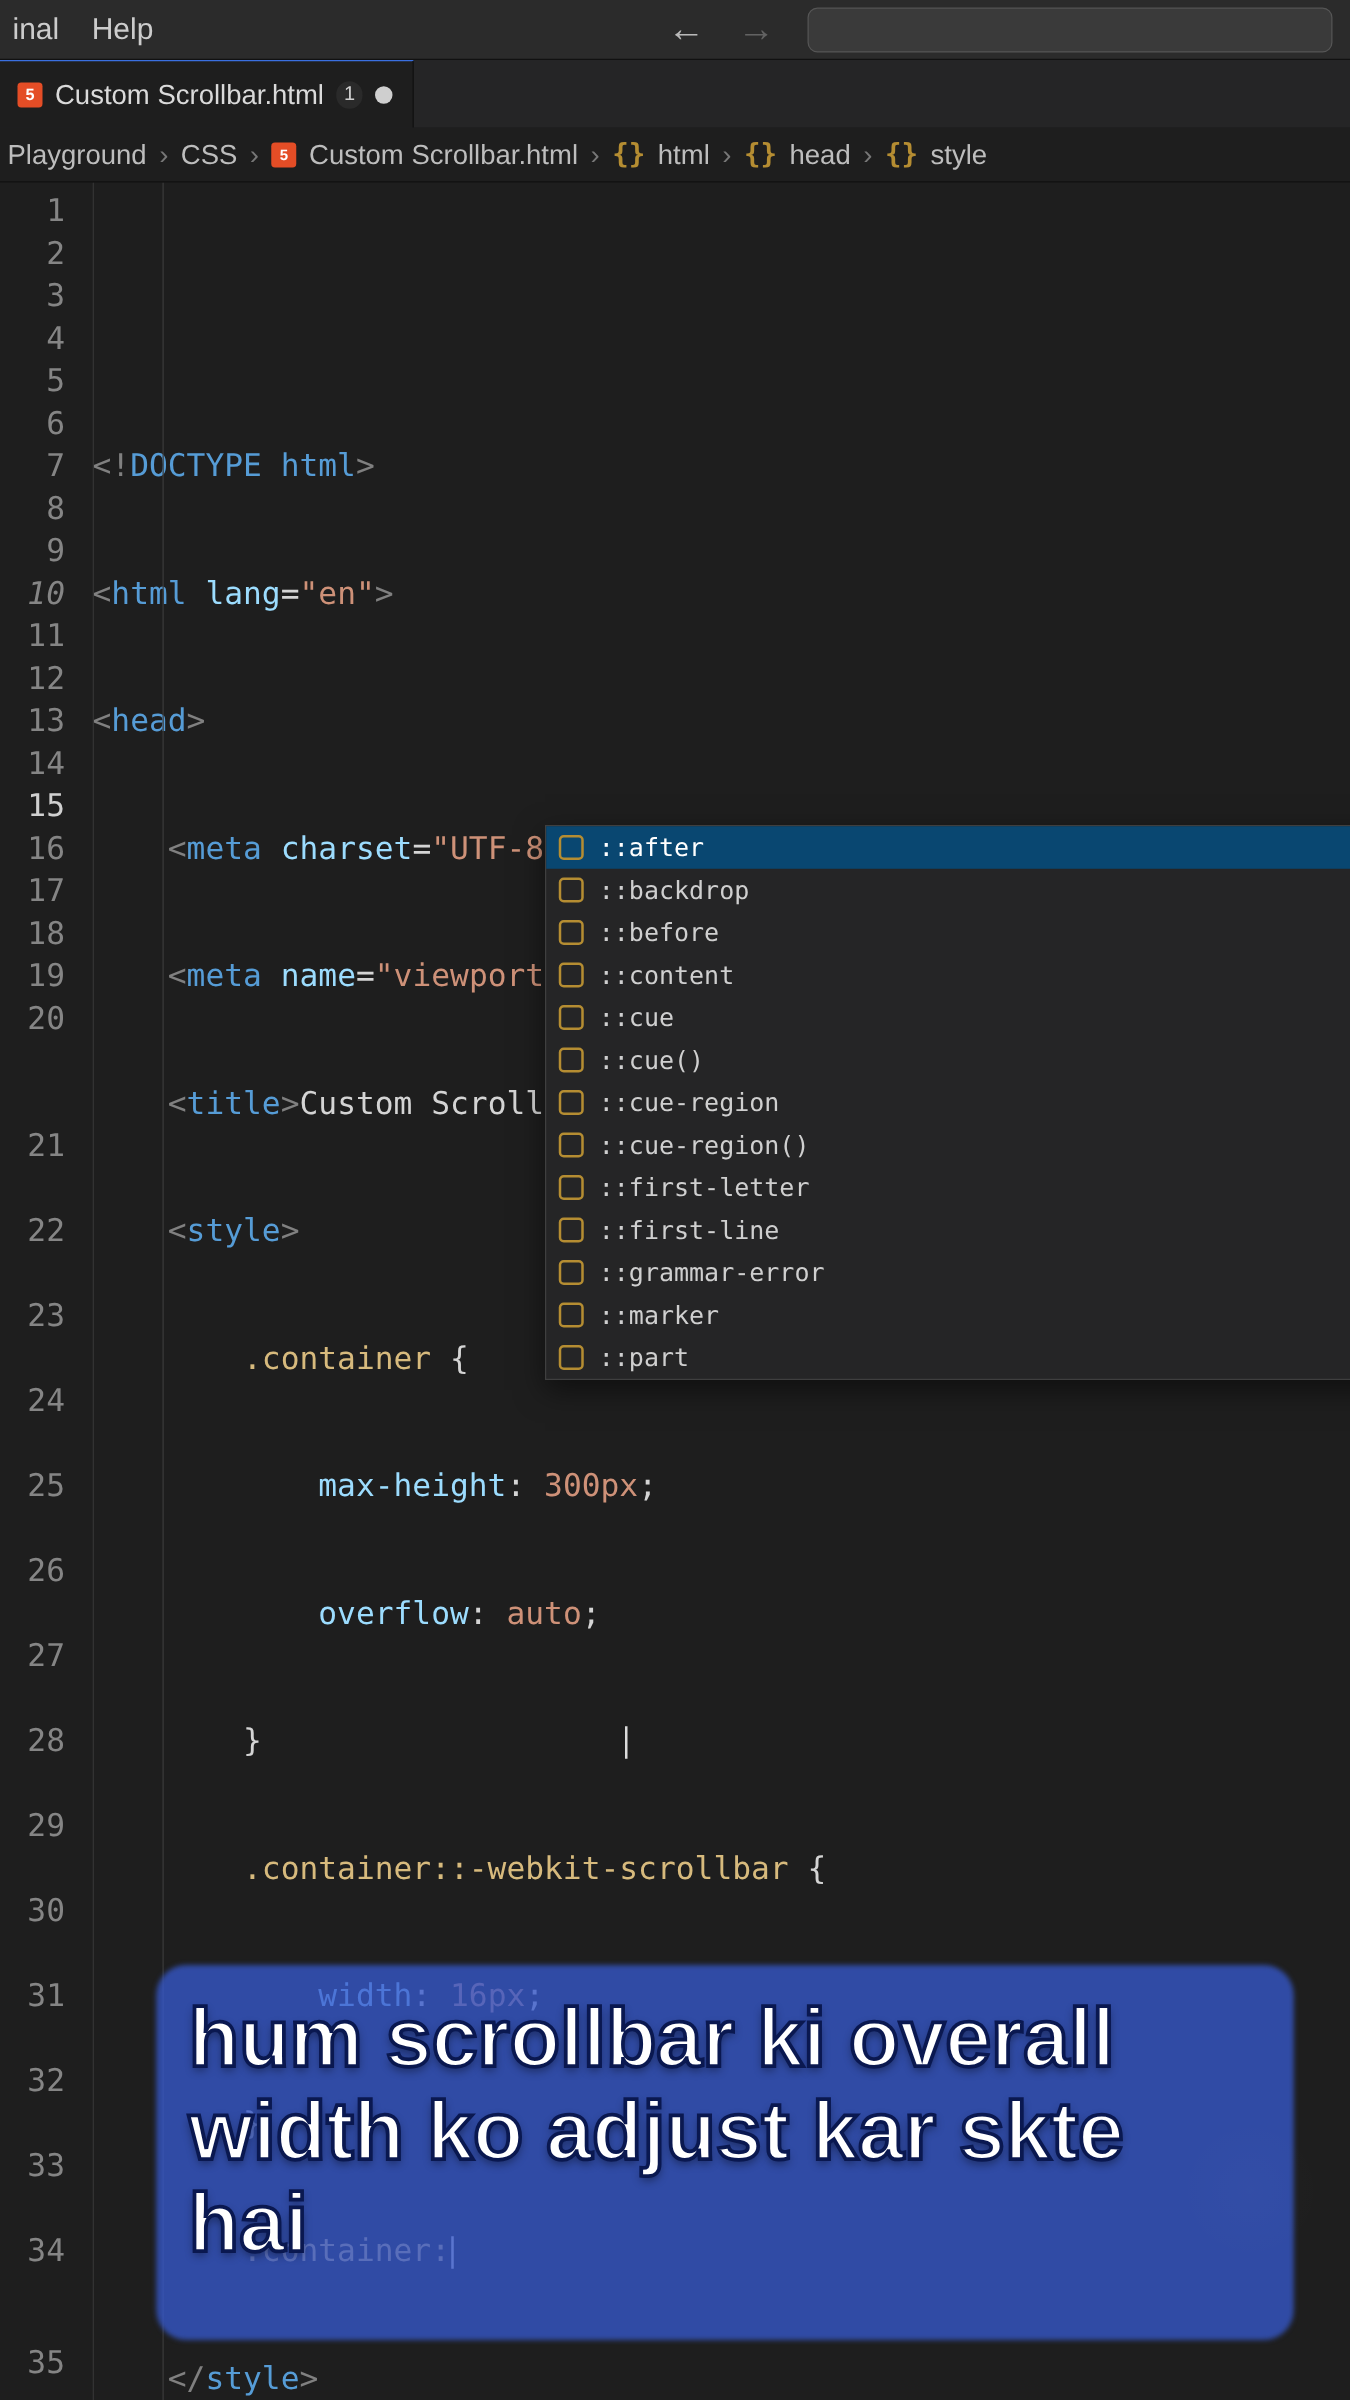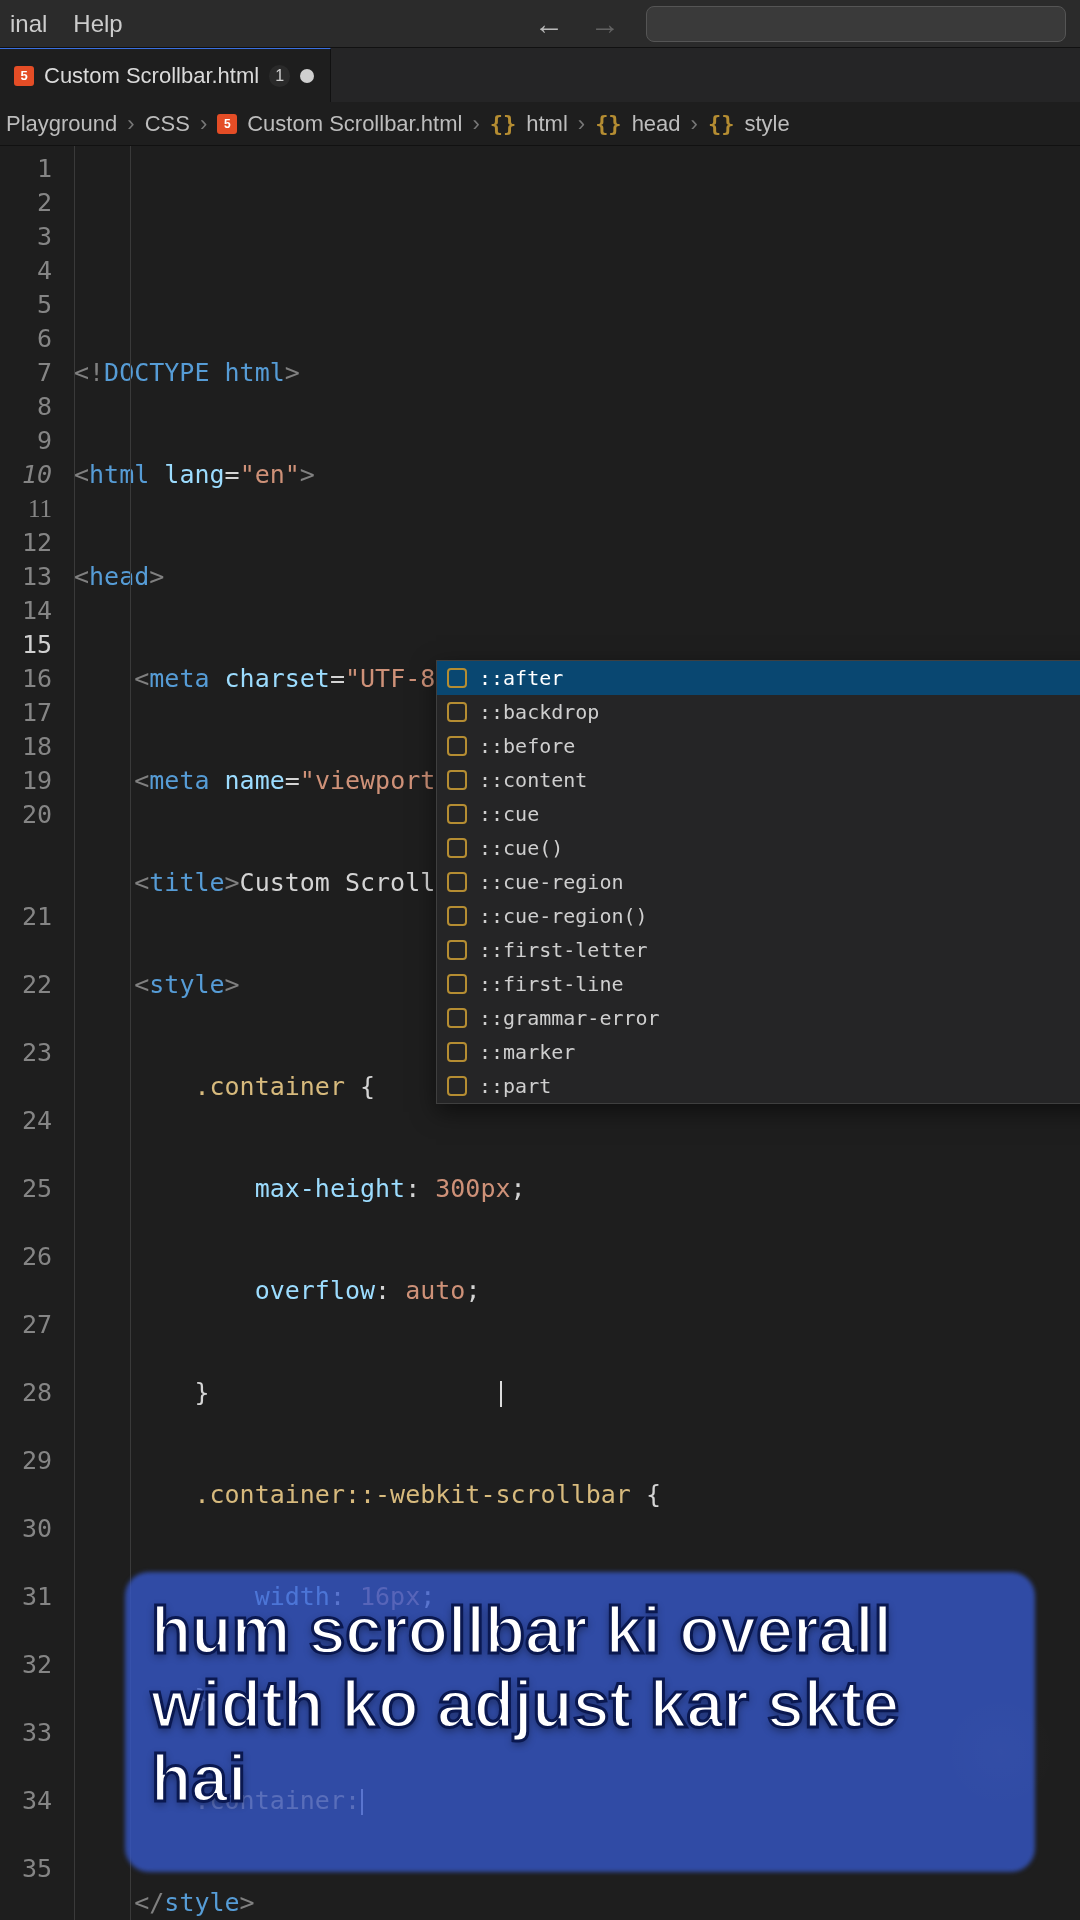--- a/index.html
+++ b/index.html
@@ -300,21 +300,21 @@
       <div style="height: 34px;">1</div>
       <div style="height: 34px;">2</div>
       <div style="height: 34px;">3</div>
       <div style="height: 34px;">4</div>
       <div style="height: 34px;">5</div>
       <div style="height: 34px;">6</div>
       <div style="height: 34px;">7</div>
       <div style="height: 34px;">8</div>
       <div style="height: 34px;">9</div>
       <div style="height: 34px; font-style: italic;">10</div>
-      <div style="height: 34px; font-family: Liberation Serif, serif;">11</div>
+      <div style="height: 34px;">11</div>
       <div style="height: 34px;">12</div>
       <div style="height: 34px;">13</div>
       <div style="height: 34px;">14</div>
       <div class="ln-active" style="height: 34px;">15</div>
       <div style="height: 34px;">16</div>
       <div style="height: 34px;">17</div>
       <div style="height: 34px;">18</div>
       <div style="height: 34px;">19</div>
       <div style="height: 102px;">20</div>
       <div style="height: 68px;">21</div>
@@ -324,21 +324,21 @@
       <div style="height: 68px;">25</div>
       <div style="height: 68px;">26</div>
       <div style="height: 68px;">27</div>
       <div style="height: 68px;">28</div>
       <div style="height: 68px;">29</div>
       <div style="height: 68px;">30</div>
       <div style="height: 68px;">31</div>
       <div style="height: 68px;">32</div>
       <div style="height: 68px;">33</div>
       <div style="height: 68px;">34</div>
-      <div style="height: 34px;">35</div>
+      <div style="height: 34px; margin-top: 21px;">35</div>
     </div>
   <div class="code">
     
     <span class="indent-guide" style="left:0px"></span>
     <span class="indent-guide" style="left:56px"></span>
 
     <div class="row"><span class="t-doct">&lt;!</span><span class="t-tag">DOCTYPE</span><span> </span><span class="t-tag">html</span><span class="t-doct">&gt;</span></div>
     <div class="row"><span class="t-tagp">&lt;</span><span class="t-tag">html</span><span> </span><span class="t-attr">lang</span><span class="t-punc">=</span><span class="t-str">"en"</span><span class="t-tagp">&gt;</span></div>
     <div class="row"><span class="t-tagp">&lt;</span><span class="t-tag">head</span><span class="t-tagp">&gt;</span></div>
     <div class="row"><span>    </span><span class="t-tagp">&lt;</span><span class="t-tag">meta</span><span> </span><span class="t-attr">charset</span><span class="t-punc">=</span><span class="t-str">"UTF-8"</span><span class="t-tagp">&gt;</span></div>

